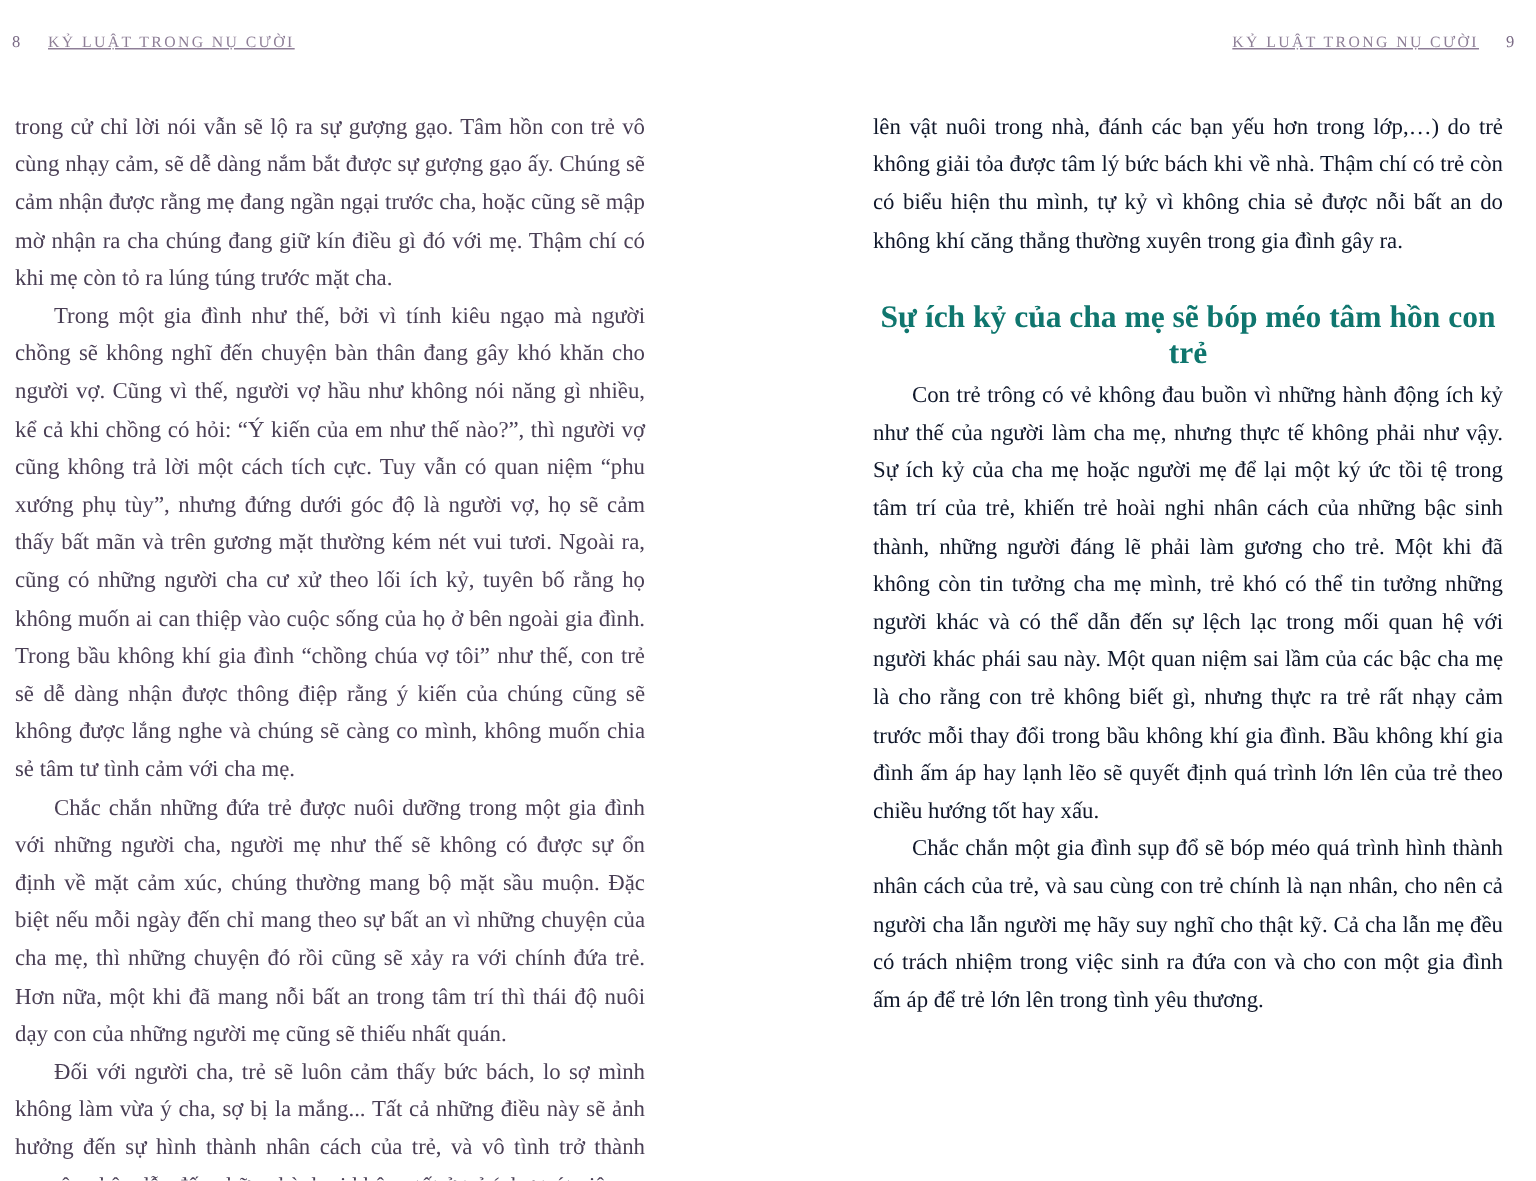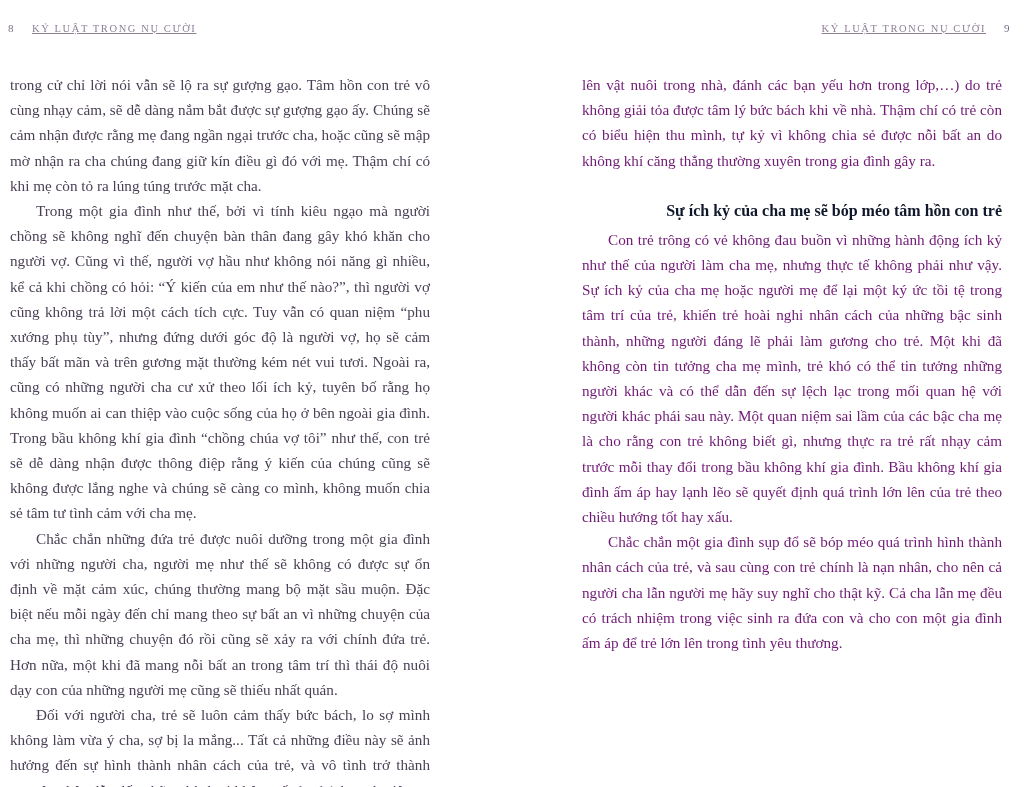--- a/index.html
+++ b/index.html
@@ -83,28 +83,28 @@
   }
   .body-col p {
     margin: 0;
     text-indent: 0;
   }
   .body-col p.indent {
     text-indent: 26px;
   }
   .subhead {
     margin: 26px 0 4px 0;
-    color: #0f172a;
+    color: #0f766e;
     font-weight: bold;
-    font-size: 16px;
+    font-size: 21px;
     line-height: 24px;
-    text-align: right;
+    text-align: center;
   }
   .right .body-col p {
-    color: #701a75;
+    color: #0f172a;
   }
 </style>
 </head>
 <body>
 
 <div class="page">
   <div class="spread">
 
     <div class="page-half left">
       <div class="running-head">

